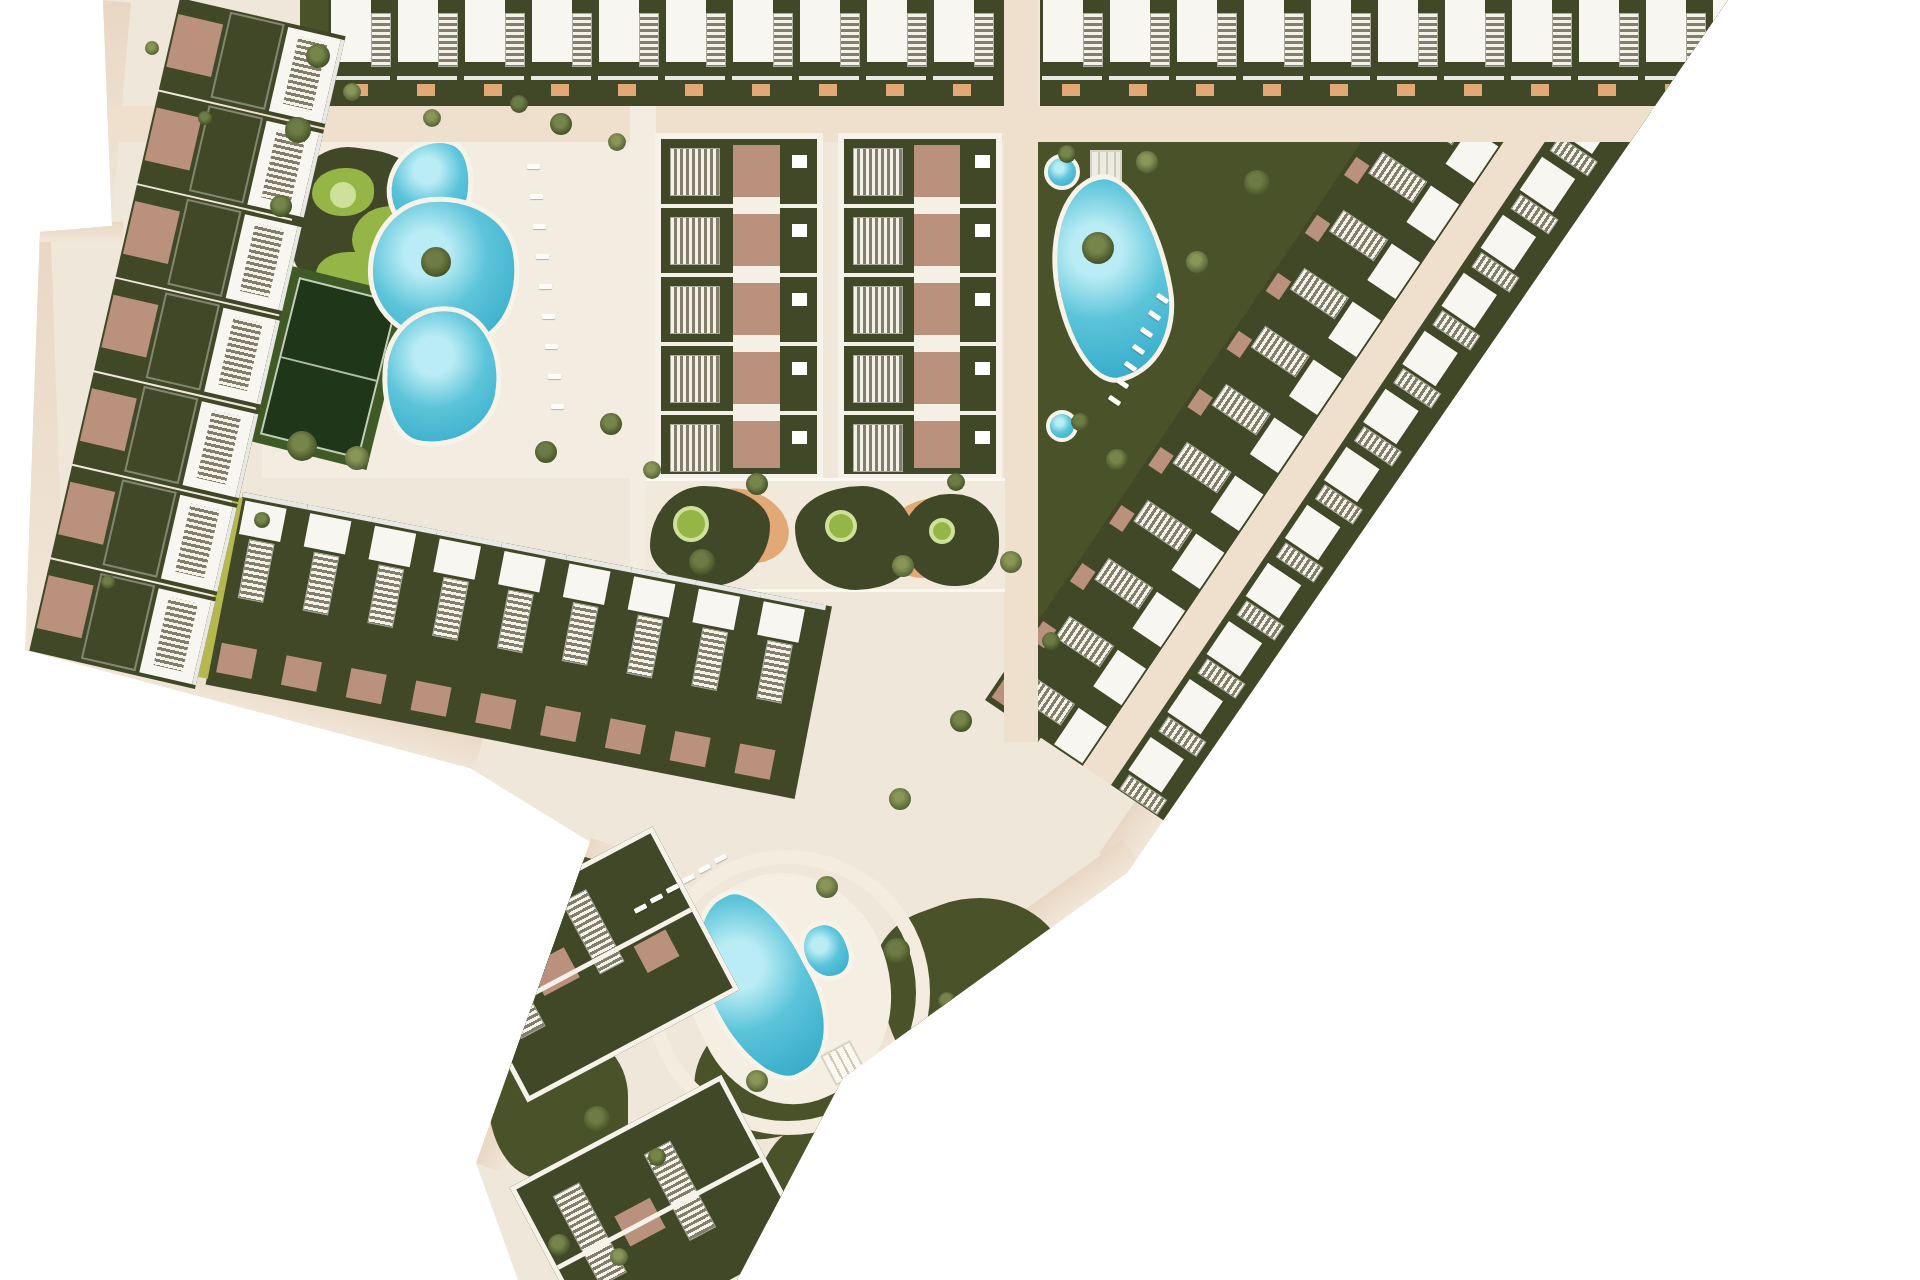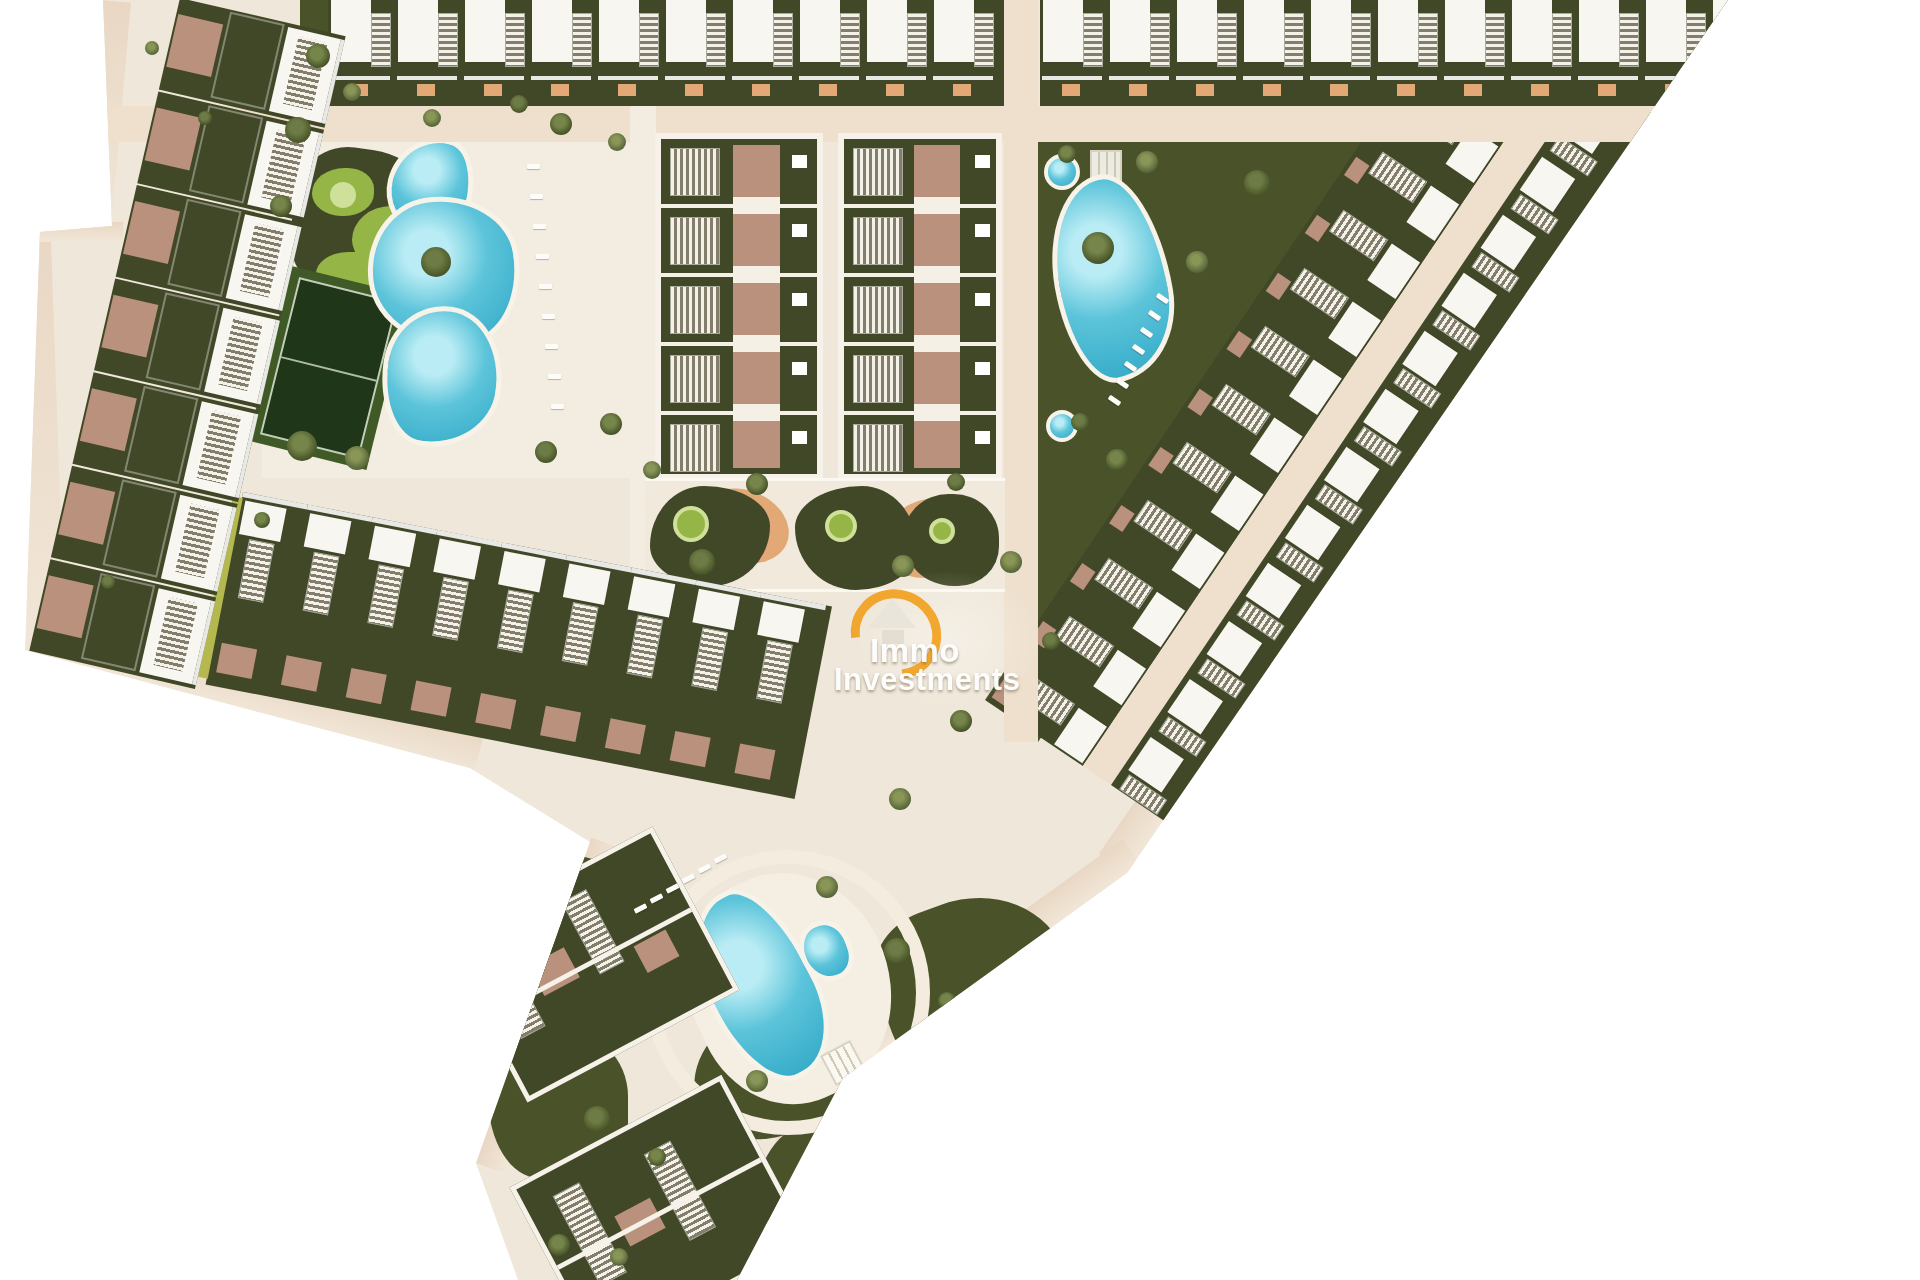--- a/index.html
+++ b/index.html
@@ -729,21 +729,13 @@
         <div class="lounger" style="left: 1108px; top: 398px; transform: rotate(34deg);"></div>
         <div class="lounger" style="left: 634px; top: 906px; transform: rotate(-28deg);"></div>
         <div class="lounger" style="left: 650px; top: 896px; transform: rotate(-28deg);"></div>
         <div class="lounger" style="left: 666px; top: 886px; transform: rotate(-28deg);"></div>
         <div class="lounger" style="left: 682px; top: 876px; transform: rotate(-28deg);"></div>
         <div class="lounger" style="left: 698px; top: 866px; transform: rotate(-28deg);"></div>
         <div class="lounger" style="left: 714px; top: 856px; transform: rotate(-28deg);"></div>
       </div>
   </div>
 
-  <div class="watermark">
-    <div class="wm-halo"></div>
-    <div class="wm-arc"></div>
-    <div class="wm-roof"></div>
-    <div class="wm-base"></div>
-    <div class="wm-t1">Immo</div>
-    <div class="wm-t2">Investments</div>
-  </div>
 </div>
 
 </body></html>

